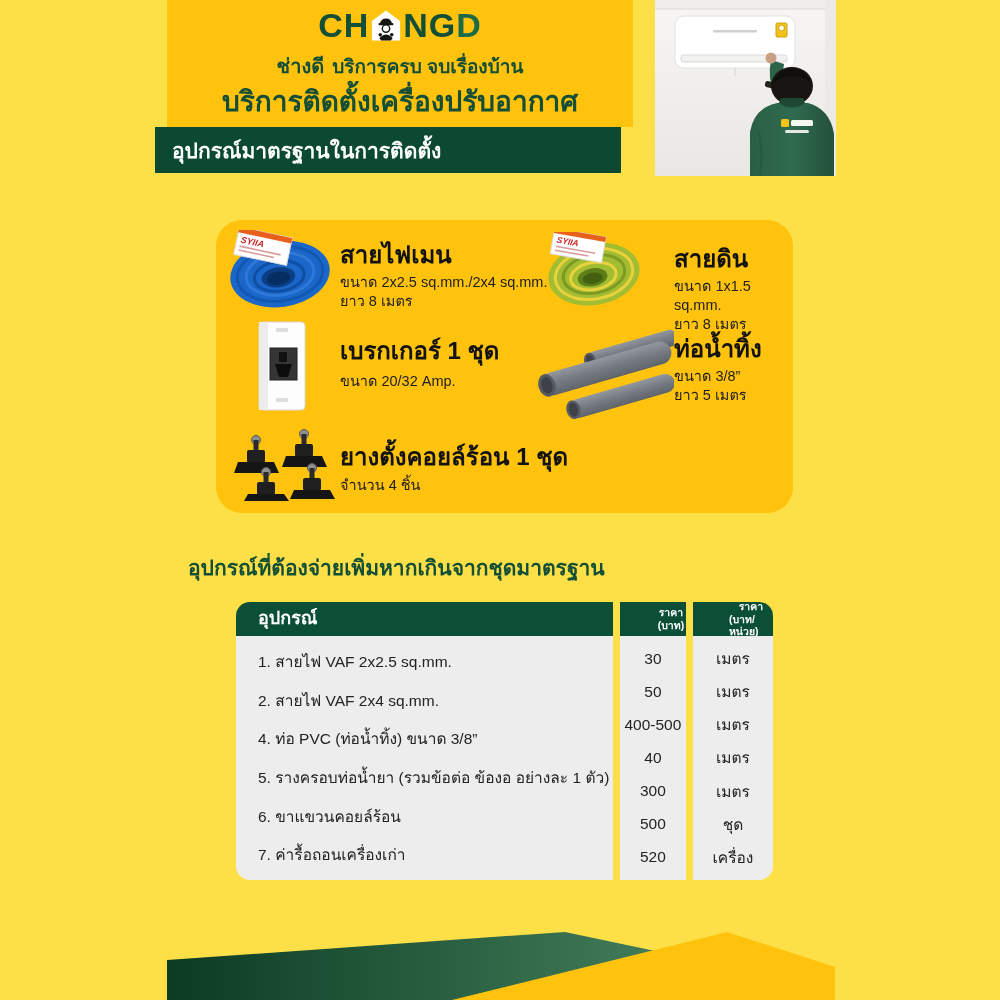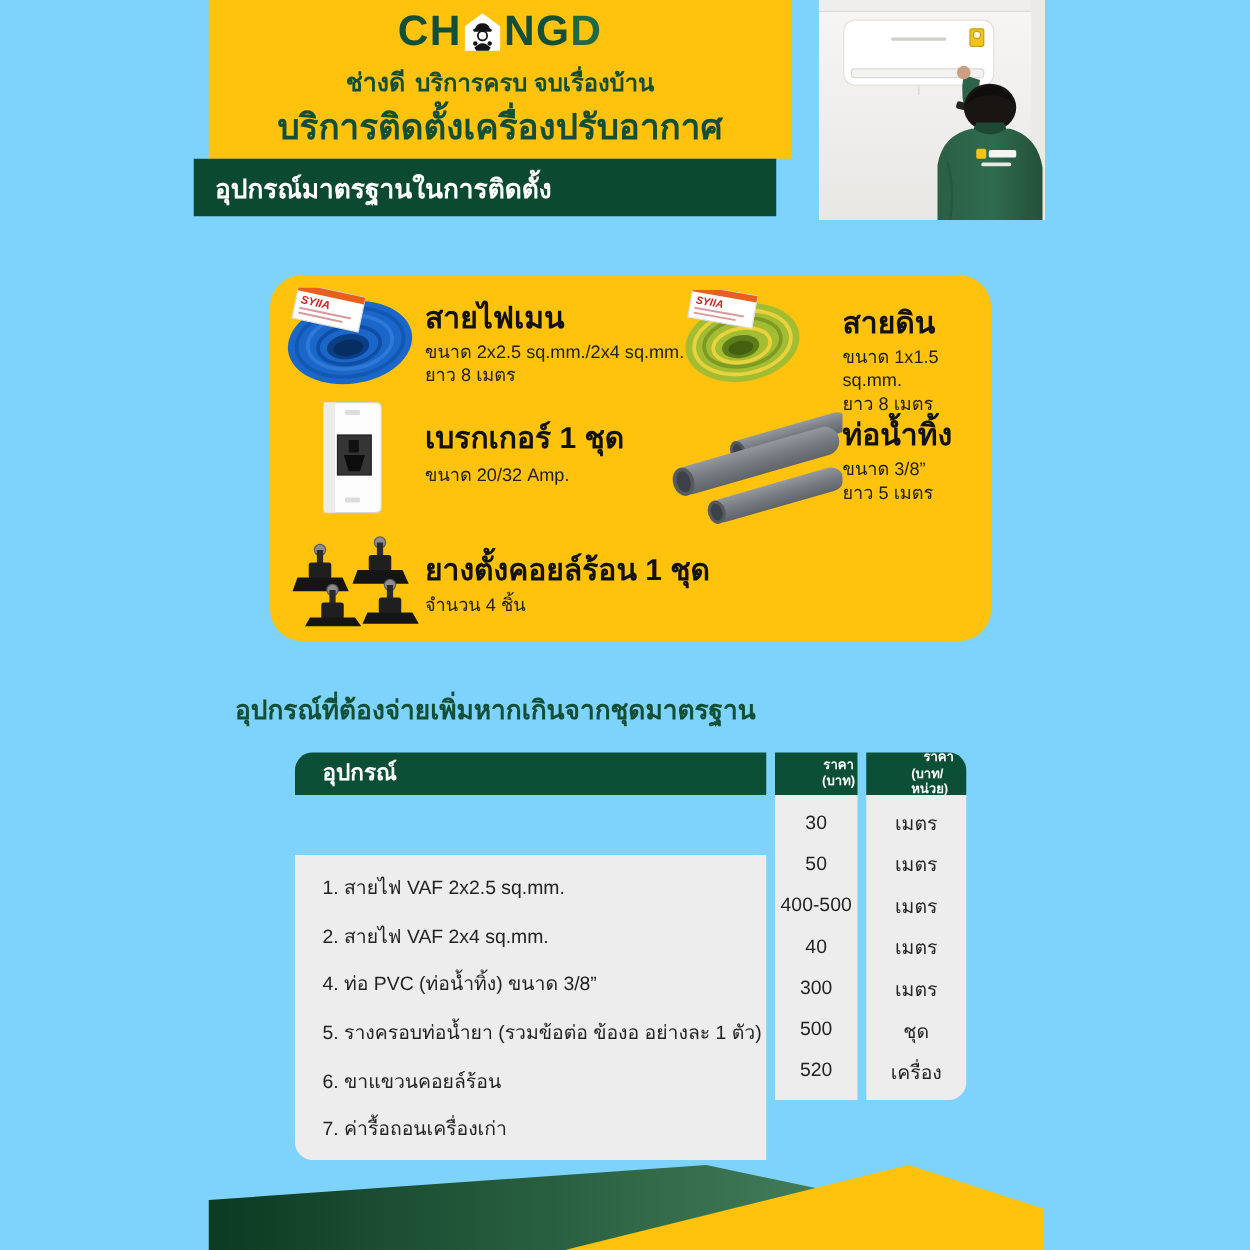--- a/index.html
+++ b/index.html
@@ -1,16 +1,16 @@
 <!DOCTYPE html>
 <html><head>
 <meta charset="utf-8">
 <style>
   html,body{margin:0;padding:0;background:#fff;}
-  .page{position:relative;width:1000px;height:1000px;background:#7dd3fc;overflow:hidden;
+  .page{position:relative;width:1000px;height:1000px;background:#fde047;overflow:hidden;
         font-family:"Liberation Sans",sans-serif;}
   .abs{position:absolute;}
 
   
   .hdr{left:167px;top:0;width:466px;height:127px;background:#FFC20D;}
   .logo-row{left:0;top:8px;width:100%;display:flex;justify-content:center;align-items:center;}
   .logo-txt{font-size:34px;font-weight:bold;color:#134E36;letter-spacing:1px;line-height:1;}
   .logo-d{color:#1D6A47;}
   .logo-icon{width:30px;height:33px;margin:0 2px;}
   .logo-sub{left:0;top:50px;width:100%;display:flex;justify-content:center;align-items:baseline;gap:8px;color:#134E36;}
@@ -27,21 +27,21 @@
   .card{left:216px;top:220px;width:577px;height:293px;background:#FFC20D;border-radius:26px;}
   .kit-title{font-size:24px;font-weight:bold;color:#121212;line-height:1.1;margin:0 0 5px 0;}
   .kit-desc{font-size:14.5px;color:#1e1e1e;line-height:1.3;margin:0;}
 
   
   .sec-title{left:188px;top:551px;font-size:21px;font-weight:bold;color:#134E36;}
 
   
   .ptable{left:236px;top:602px;width:537px;display:flex;gap:7px;}
   .tcol{display:flex;flex-direction:column;}
-  .tcol-item{width:400px;gap:48px;}
+  .tcol-item{width:400px;}
   .tcol-price{width:70px;}
   .tcol-unit{width:85px;}
   .th{height:34px;background:#0C4F37;color:#fff;display:flex;align-items:center;justify-content:center;
       flex-direction:column;line-height:1.2;padding-left:36px;}
   .th-left{justify-content:center;align-items:flex-start;padding-left:22px;font-size:18px;font-weight:bold;
            box-sizing:border-box;border-radius:14px 0 0 0;}
   .th-mid{font-size:10.5px;font-weight:bold;}
   .th-right{font-size:10.5px;font-weight:bold;border-radius:0 14px 0 0;}
   .tb{height:244px;background:#EDEDED;display:flex;flex-direction:column;padding:6px 0;box-sizing:border-box;}
   .tb-left{border-radius:0 0 0 14px;}

